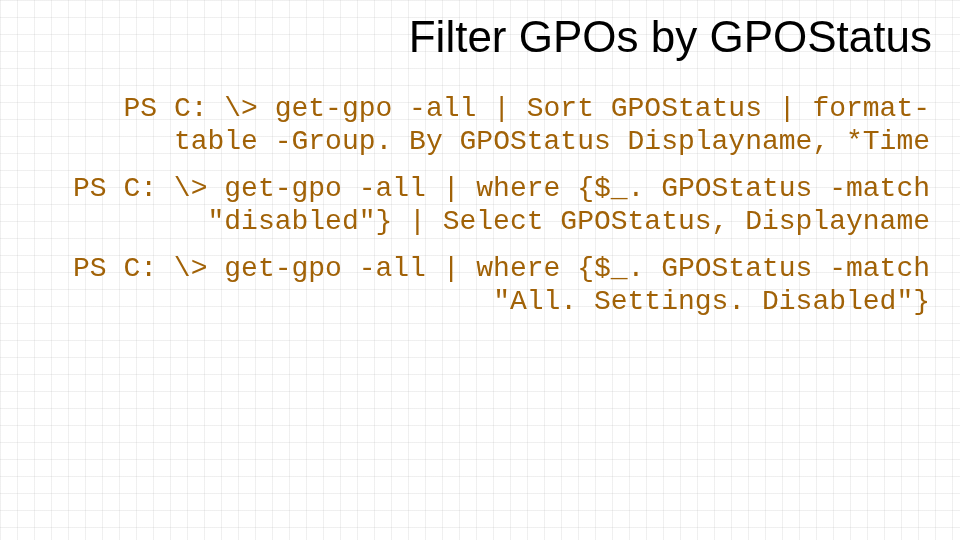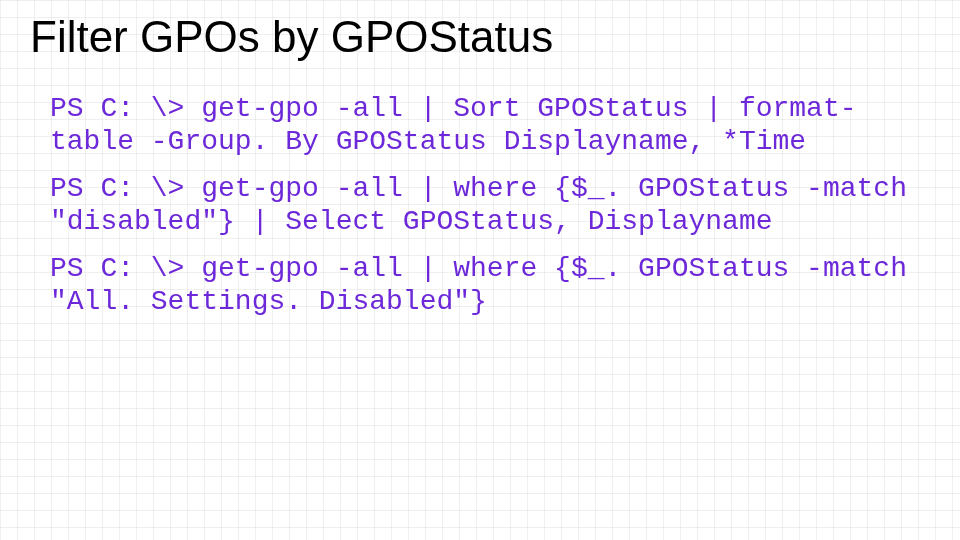--- a/index.html
+++ b/index.html
@@ -11,36 +11,37 @@
       linear-gradient(to bottom, rgba(200,200,200,0.28) 1px, transparent 1px);
     background-size: 17px 17px;
     font-family: "Segoe UI", "Segoe UI Light", Arial, sans-serif;
     color: #000;
     overflow: hidden;
   }
   .slide {
     width: 100%;
     height: 100%;
     padding: 12px 28px 2px 30px;
+    text-align: right;
   }
   .title {
     font-size: 44px;
     font-weight: 300;
     color: #000;
     margin-bottom: 30px;
     letter-spacing: 0px;
   }
   .content {
     padding-left: 20px;
   }
   .code {
     font-family: Consolas, "Courier New", monospace;
     font-size: 28px;
     line-height: 1.18;
-    color: #6d28d9;
+    color: #a16207;
     margin-bottom: 14px;
     max-width: 880px;
     word-wrap: break-word;
     font-weight: 400;
   }
 </style>
 </head>
 <body>
 
 <div class="slide">

